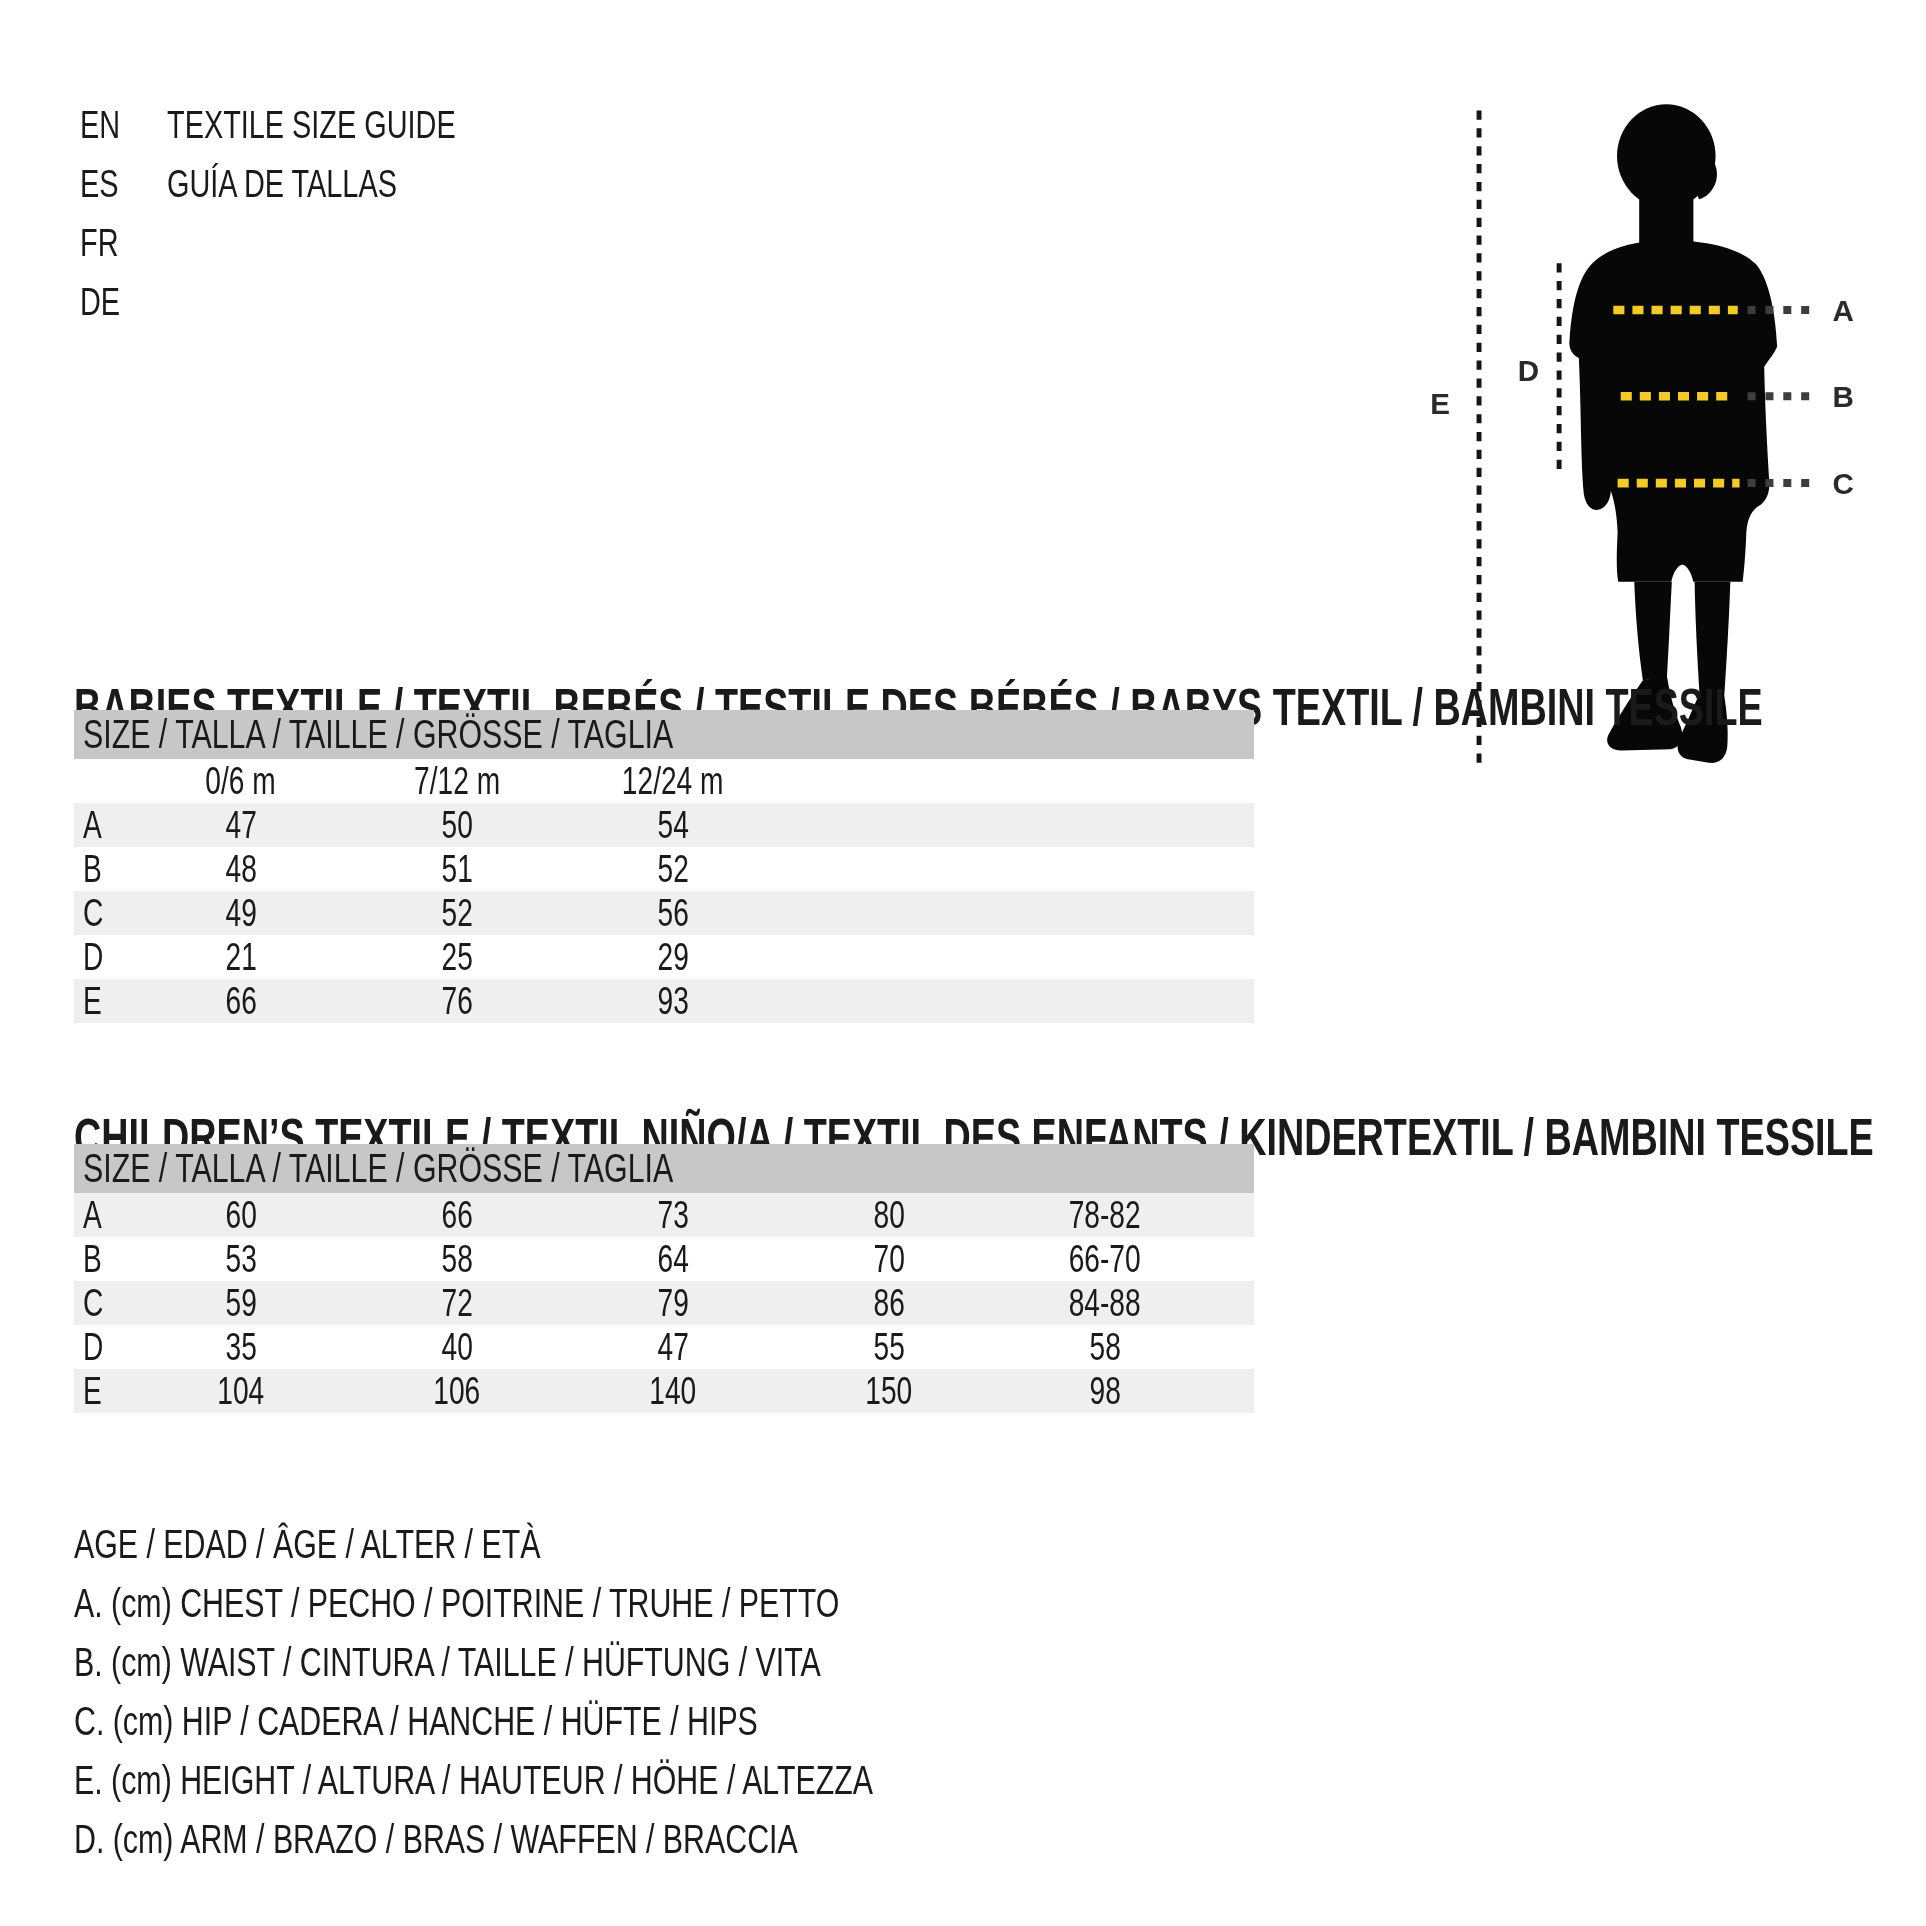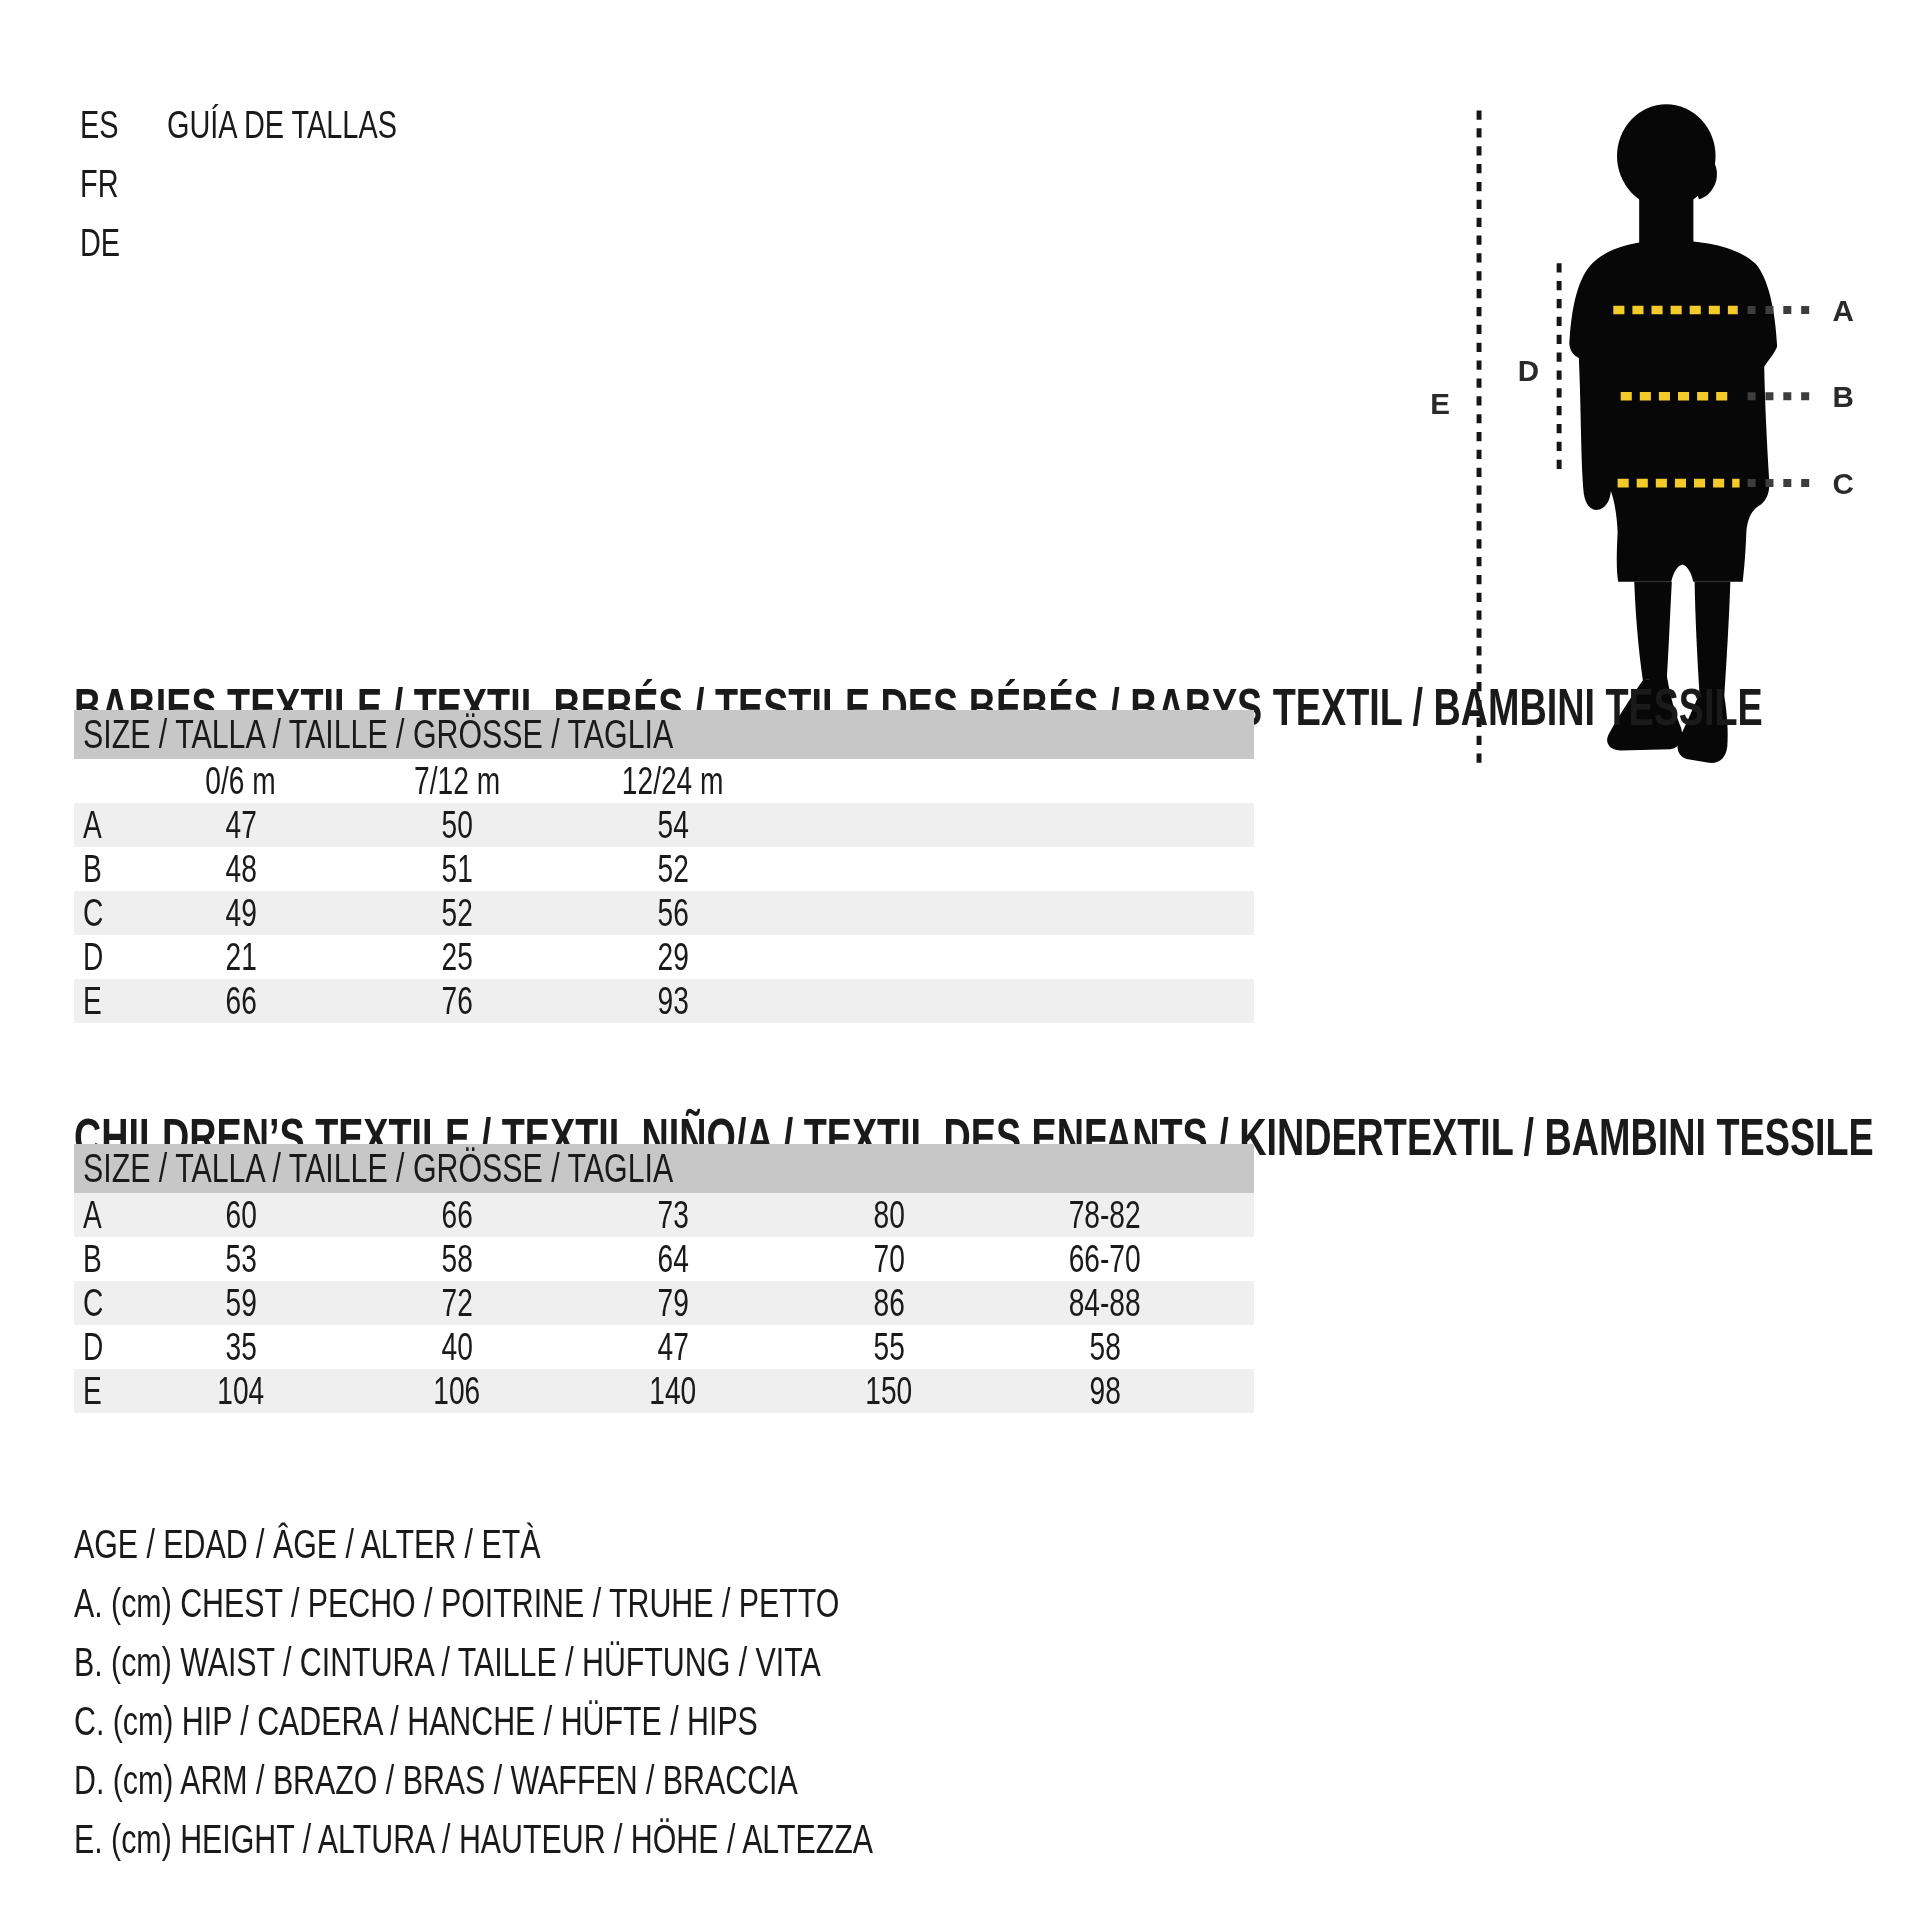--- a/index.html
+++ b/index.html
@@ -39,20 +39,24 @@
   
   .figure{position:absolute;left:1405px;top:92px;width:493px;height:696px;}
   .figure text{font-family:"Liberation Sans", sans-serif;font-weight:bold;font-size:48px;}
 </style>
 </head>
 <body>
 
 <div class="page">
 
   <div class="langs">
+    <div class="lrow">
+      <span class="lcode"><span class="cn">EN</span></span>
+      <span class="ltitle"><span class="cn">TEXTILE SIZE GUIDE</span></span>
+    </div>
     <div class="lrow">
       <span class="lcode"><span class="cn">ES</span></span>
       <span class="ltitle"><span class="cn">GUÍA DE TALLAS</span></span>
     </div>
     <div class="lrow">
       <span class="lcode"><span class="cn">FR</span></span>
     </div>
     <div class="lrow">
       <span class="lcode"><span class="cn">DE</span></span>
     </div>
@@ -218,21 +222,21 @@
     <div class="lgline">
         <span class="cn">A. (cm) CHEST / PECHO / POITRINE / TRUHE / PETTO</span>
       </div>
     <div class="lgline">
         <span class="cn">B. (cm) WAIST / CINTURA / TAILLE / HÜFTUNG / VITA</span>
       </div>
     <div class="lgline">
         <span class="cn">C. (cm) HIP / CADERA / HANCHE / HÜFTE / HIPS</span>
       </div>
     <div class="lgline">
+        <span class="cn">E. (cm) HEIGHT / ALTURA / HAUTEUR / HÖHE / ALTEZZA</span>
+      </div>
+    <div class="lgline">
         <span class="cn">D. (cm) ARM / BRAZO / BRAS / WAFFEN / BRACCIA</span>
       </div>
-    <div class="lgline">
-        <span class="cn">E. (cm) HEIGHT / ALTURA / HAUTEUR / HÖHE / ALTEZZA</span>
-      </div>
   </div>
 
 </div>
 
 
 </body></html>

